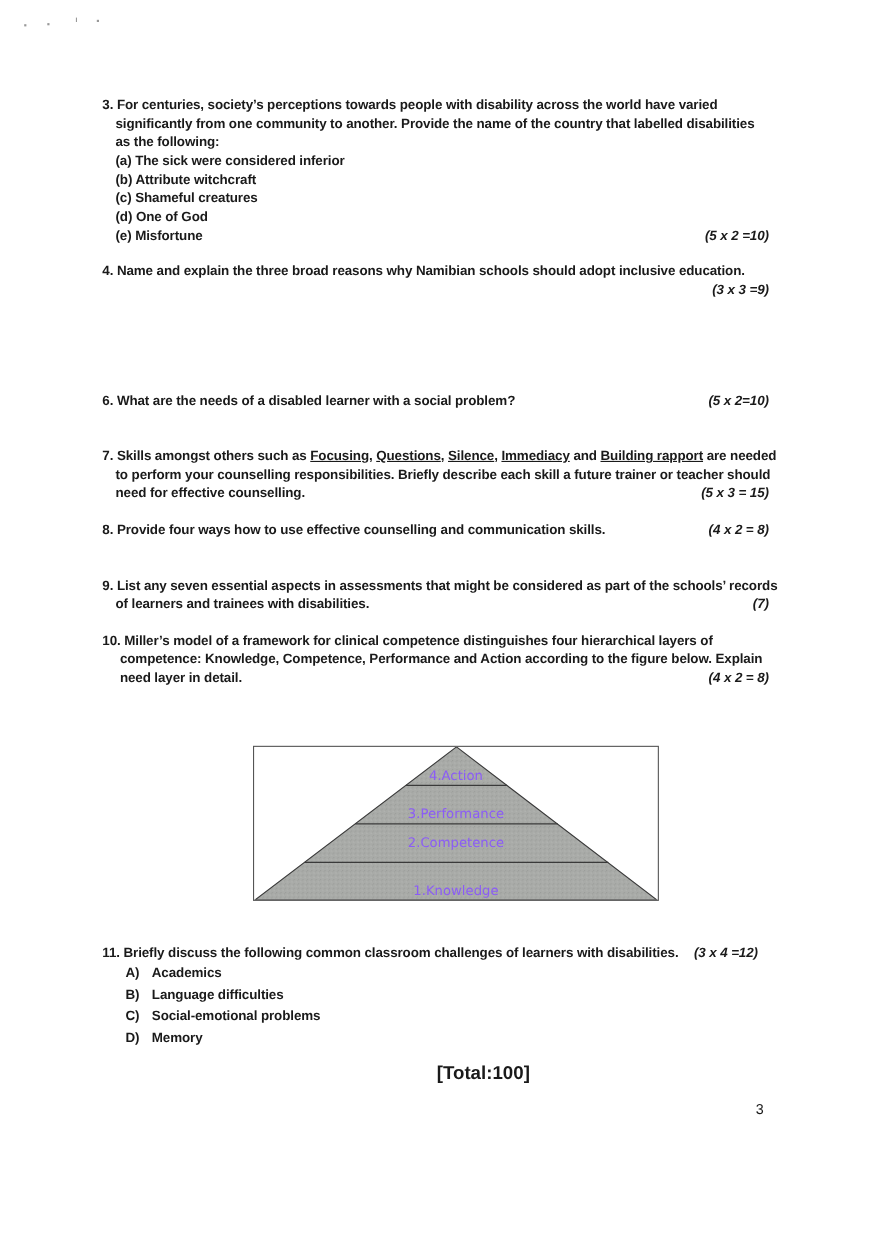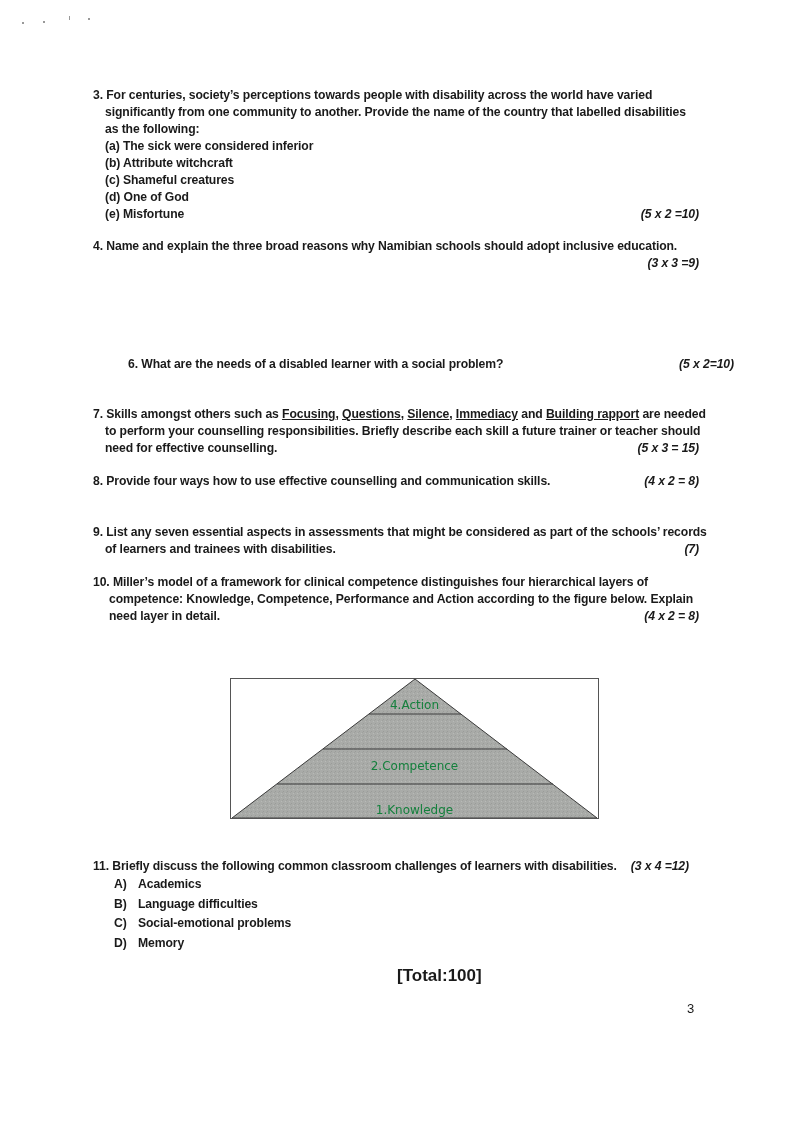--- a/index.html
+++ b/index.html
@@ -14,21 +14,21 @@
   .marks { position: absolute; right: 0; top: 0; font-weight: bold; font-style: italic; }
   .u { text-decoration: underline; }
   .sub { display: block; white-space: nowrap; }
   .sub .lbl { display: inline-block; width: 24px; }
   .total { position: absolute; left: 397px; top: 966px; font-size: 17px; font-weight: bold; }
   .pagenum { position: absolute; left: 687px; top: 1001px; font-size: 13px; }
   .figure { position: absolute; left: 230px; top: 678px; width: 369px; height: 141px;
             border: 1px solid #555; box-sizing: border-box; background: #fff; }
   .figure svg { position: absolute; left: 0; top: 0; }
   .lvl { position: absolute; left: 0; width: 367px; text-align: center; font-size: 12px;
-         color: #15803d; font-family: "DejaVu Sans", sans-serif; font-weight: normal; }
+         color: #8b5cf6; font-family: "DejaVu Sans", sans-serif; font-weight: normal; }
   .speck { position: absolute; background: #999; width: 2px; height: 2px; }
 </style>
 </head>
 <body>
 
 <div class="page">
 
   <div class="speck" style="left:22px;top:22px;"></div>
   <div class="speck" style="left:43px;top:21px;"></div>
   <div class="speck" style="left:69px;top:16px;height:4px;width:1px;"></div>
@@ -49,21 +49,21 @@
   </div>
 
   <div class="q" style="top:238px;">
     <span class="line">4. Name and explain the three broad reasons why Namibian schools should adopt inclusive education.</span>
     <span class="line">&nbsp;
       <span class="marks">(3 x 3 =9)</span>
     </span>
   </div>
 
 
-  <div class="q" style="top:356px;margin-left:35px;">
+  <div class="q" style="top:356px;">
     <span class="line">
       <span>6. What are the needs of a disabled learner with a social problem?</span>
       <span class="marks">(5 x 2=10)</span>
     </span>
   </div>
 
   <div class="q" style="top:406px;">
     <span class="line"><span>7. Skills amongst others such as </span><span class="u">Focusing</span><span>, </span><span class="u">Questions</span><span>, </span><span class="u">Silence</span><span>, </span><span class="u">Immediacy</span><span> and </span><span class="u">Building rapport</span><span> are needed</span></span>
     <span class="line indent">to perform your counselling responsibilities. Briefly describe each skill a future trainer or teacher should</span>
     <span class="line indent">
@@ -105,20 +105,21 @@
           <rect x="2" y="2" width="1" height="1" fill="#b8bab7"></rect>
           <rect x="3" y="1" width="1" height="1" fill="#9fa19e"></rect>
         </pattern>
       </defs>
       <polygon points="184,0 366,139 1,139" fill="url(#grain)" stroke="#3a3a3a" stroke-width="1"></polygon>
       <line x1="138" y1="35" x2="230" y2="35" stroke="#3a3a3a" stroke-width="1.2"></line>
       <line x1="92" y1="70" x2="276" y2="70" stroke="#3a3a3a" stroke-width="1.2"></line>
       <line x1="46" y1="105" x2="322" y2="105" stroke="#3a3a3a" stroke-width="1.2"></line>
     </svg>
     <div class="lvl" style="top:19px;">4.Action</div>
+    <div class="lvl" style="top:54px;">3.Performance</div>
     <div class="lvl" style="top:80px;">2.Competence</div>
     <div class="lvl" style="top:124px;">1.Knowledge</div>
   </div>
 
   <div class="q" style="top:858px;">
     <span class="line">
       <span>11. Briefly discuss the following common classroom challenges of learners with disabilities.</span>
       <span class="marks" style="right:10px;">(3 x 4 =12)</span>
     </span>
     <div style="padding-left:21px; line-height:19.5px;">

